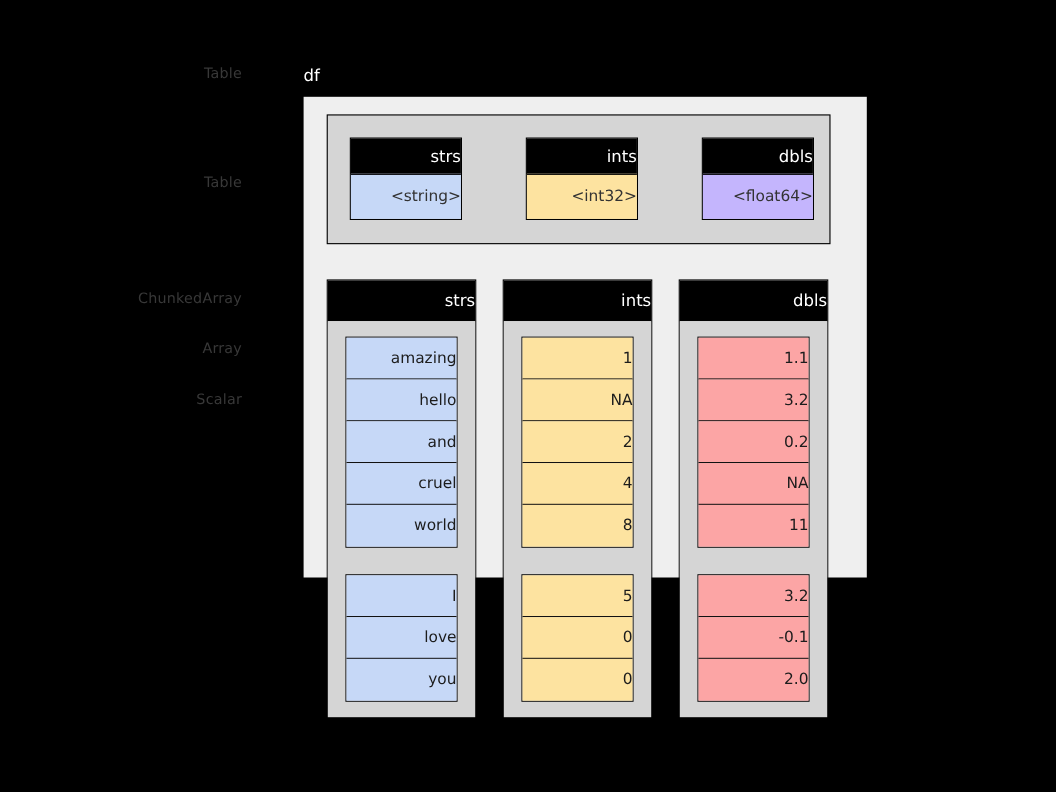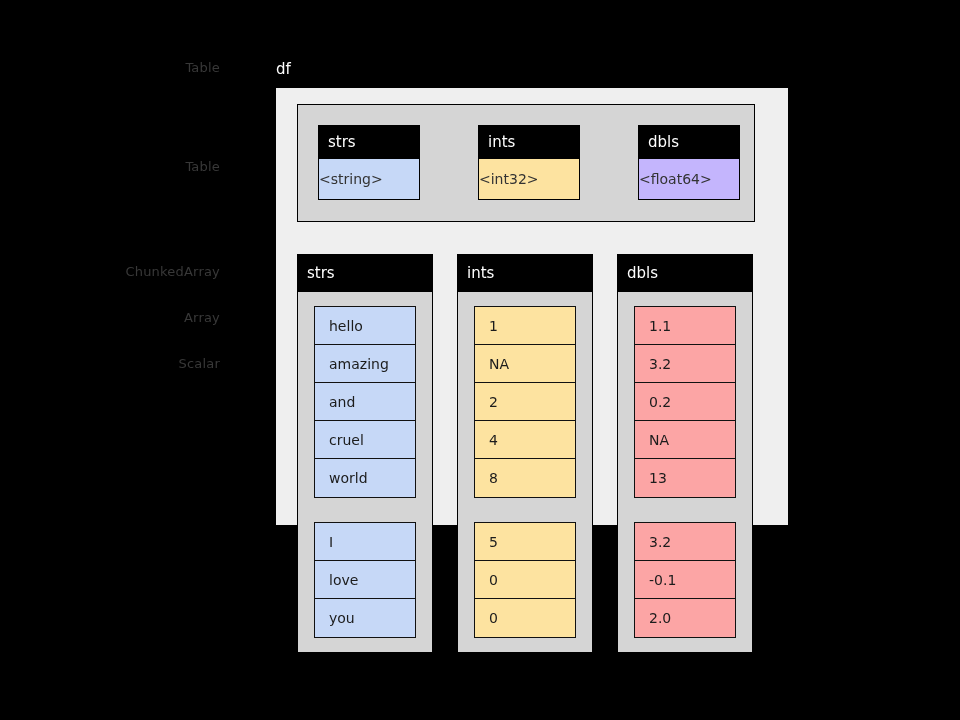--- a/index.html
+++ b/index.html
@@ -55,20 +55,21 @@
   #arrow-scalar  { left: 246px; top: 363px; width: 90px; }
 
   
   #table-panel {
     position: absolute;
     left: 276px;
     top: 88px;
     width: 512px;
     height: 437px;
     background: #efefef;
+    text-align: right;
   }
   #table-title {
     position: absolute;
     left: 276px;
     top: 60px;
     color: #ffffff;
     font-size: 15px;
   }
 
   
@@ -188,22 +189,22 @@
           <div class="sf-type t-float">&lt;float64&gt;</div>
         </div>
       </div>
   </div>
 
   <div id="columns">
       <div class="column">
         <div class="col-head">strs</div>
         <div class="col-body">
           <div class="chunk">
+            <div class="cell c-str">amazing</div>
             <div class="cell c-str">hello</div>
-            <div class="cell c-str">amazing</div>
             <div class="cell c-str">and</div>
             <div class="cell c-str">cruel</div>
             <div class="cell c-str">world</div>
           </div>
           <div class="chunk">
             <div class="cell c-str">I</div>
             <div class="cell c-str">love</div>
             <div class="cell c-str">you</div>
           </div>
         </div>
@@ -226,21 +227,21 @@
         </div>
       </div>
       <div class="column">
         <div class="col-head">dbls</div>
         <div class="col-body">
           <div class="chunk">
             <div class="cell c-float">1.1</div>
             <div class="cell c-float">3.2</div>
             <div class="cell c-float">0.2</div>
             <div class="cell c-float">NA</div>
-            <div class="cell c-float">13</div>
+            <div class="cell c-float">11</div>
           </div>
           <div class="chunk">
             <div class="cell c-float">3.2</div>
             <div class="cell c-float">-0.1</div>
             <div class="cell c-float">2.0</div>
           </div>
         </div>
       </div>
     </div>
 

